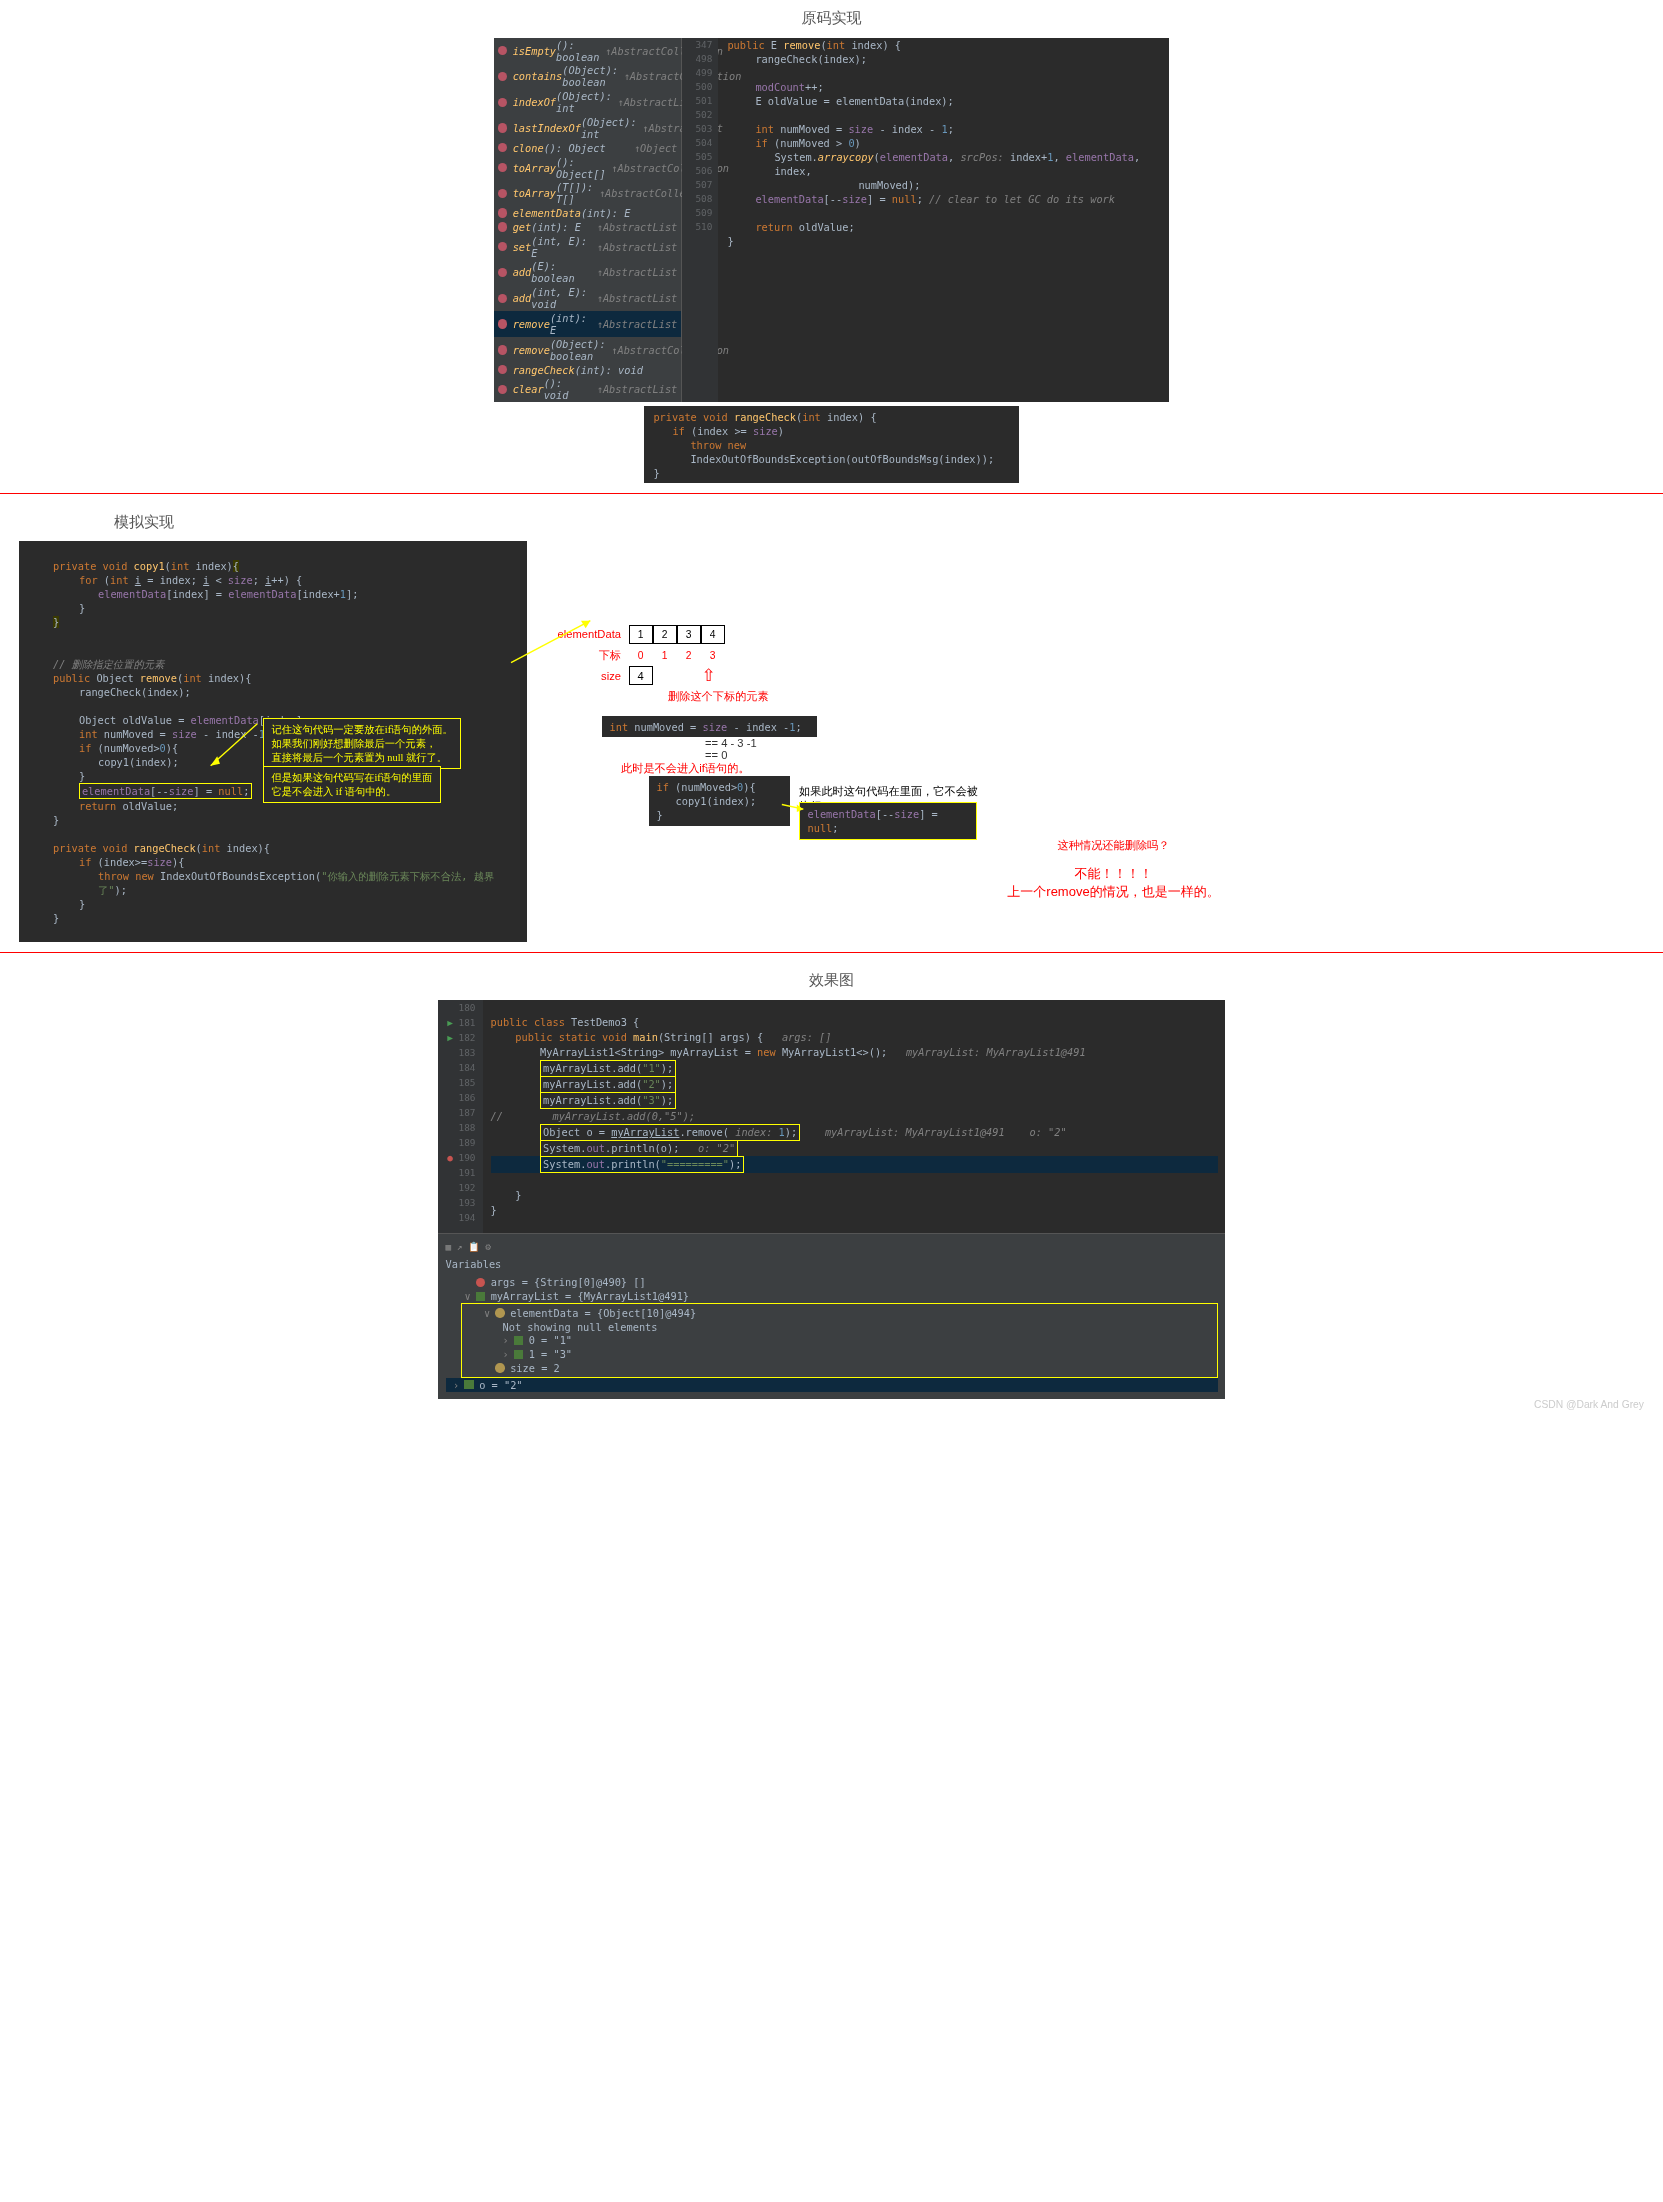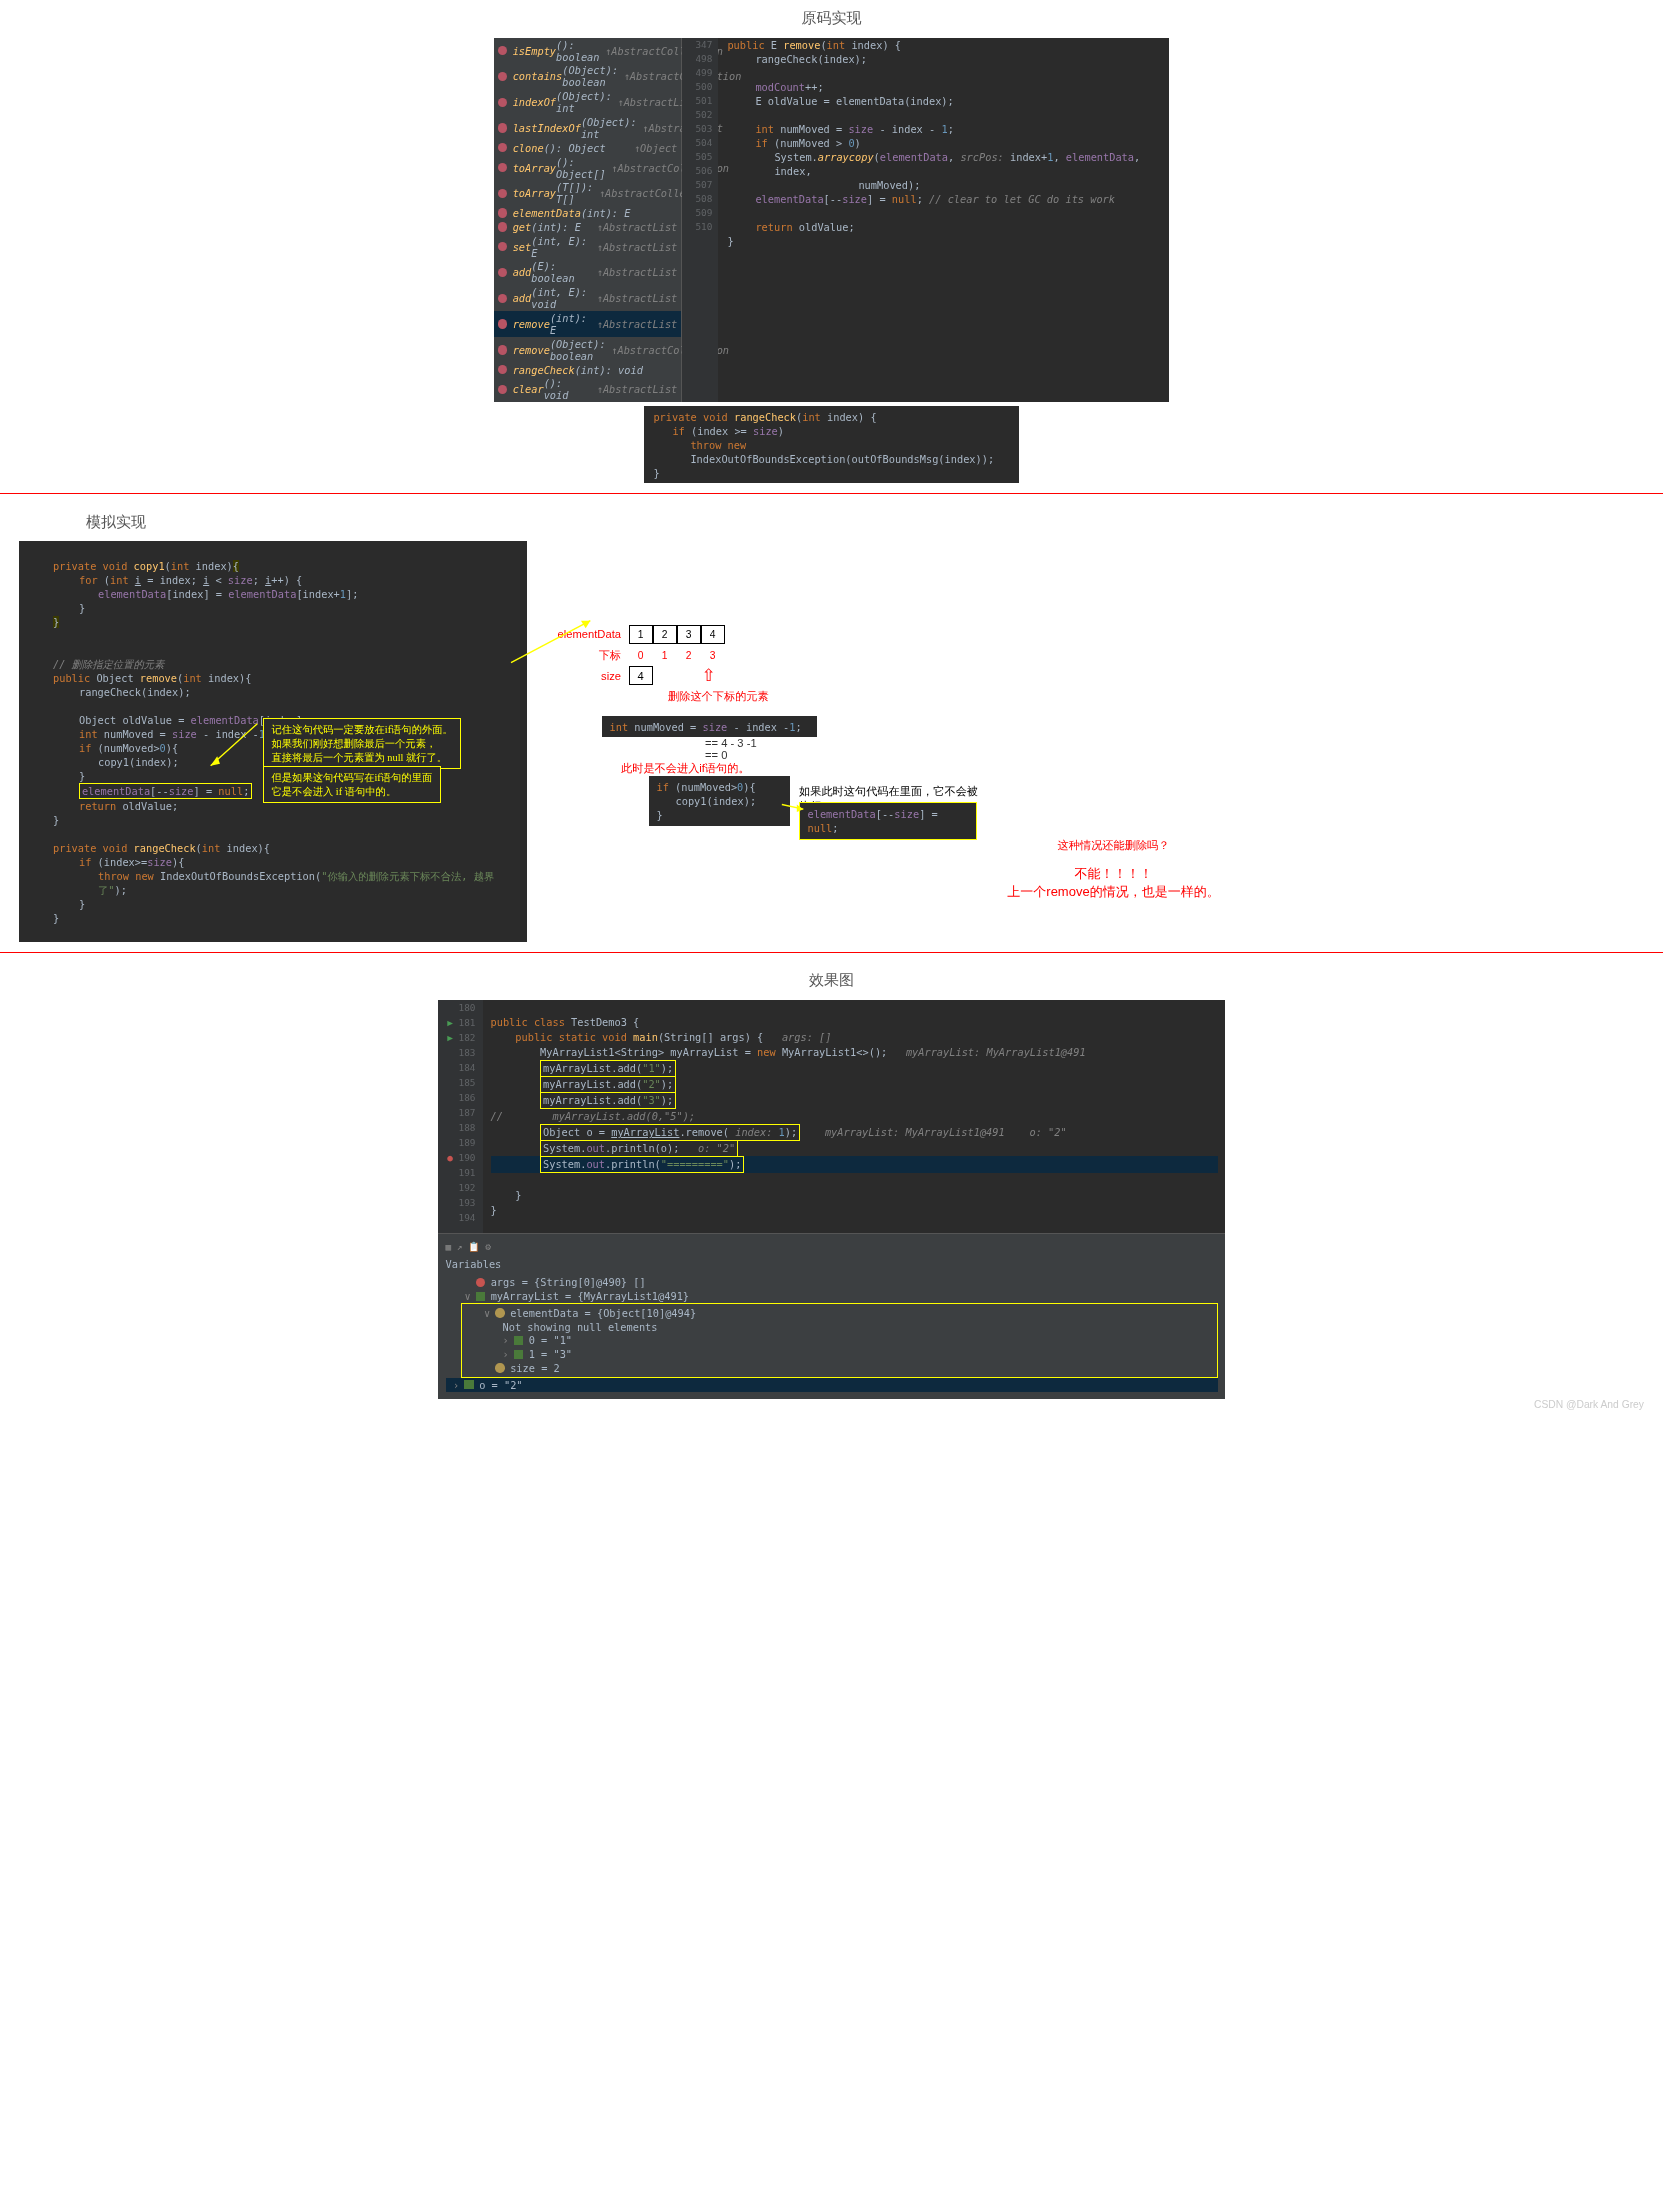--- a/index.html
+++ b/index.html
@@ -212,21 +212,21 @@
 <div class="s1b">
   <div><span class="kw">private void</span> <span class="mth">rangeCheck</span>(<span class="kw">int</span> index) {</div>
   <div style="padding-left:19px;"><span class="kw">if</span> (index &gt;= <span class="fld">size</span>)</div>
   <div style="padding-left:37px;"><span class="kw">throw new</span> IndexOutOfBoundsException(outOfBoundsMsg(index));</div>
   <div>}</div>
 </div>
 </div>
 
 <hr class="red-divider">
 
-<div class="section-title" style="text-align:left;padding-left:86px;">模拟实现</div>
+<div class="section-title" style="text-align:left;padding-left:114px;">模拟实现</div>
 <div class="s2-wrap">
   <div class="s2-left">
     <div class="s2-code">
       <div>&nbsp;</div>
       <div><span class="kw">private void</span> <span class="mth">copy1</span>(<span class="kw">int</span> index)<span style="background:#3a3a00;">{</span></div>
       <div style="padding-left:26px;"><span class="kw">for</span> (<span class="kw">int</span> <u>i</u> = index; <u>i</u> &lt; <span class="fld">size</span>; <u>i</u>++) {</div>
       <div style="padding-left:45px;"><span class="fld">elementData</span>[index] = <span class="fld">elementData</span>[index+<span class="num">1</span>];</div>
       <div style="padding-left:26px;">}</div>
       <div><span style="background:#3a3a00;">}</span></div>
       <div>&nbsp;</div>

